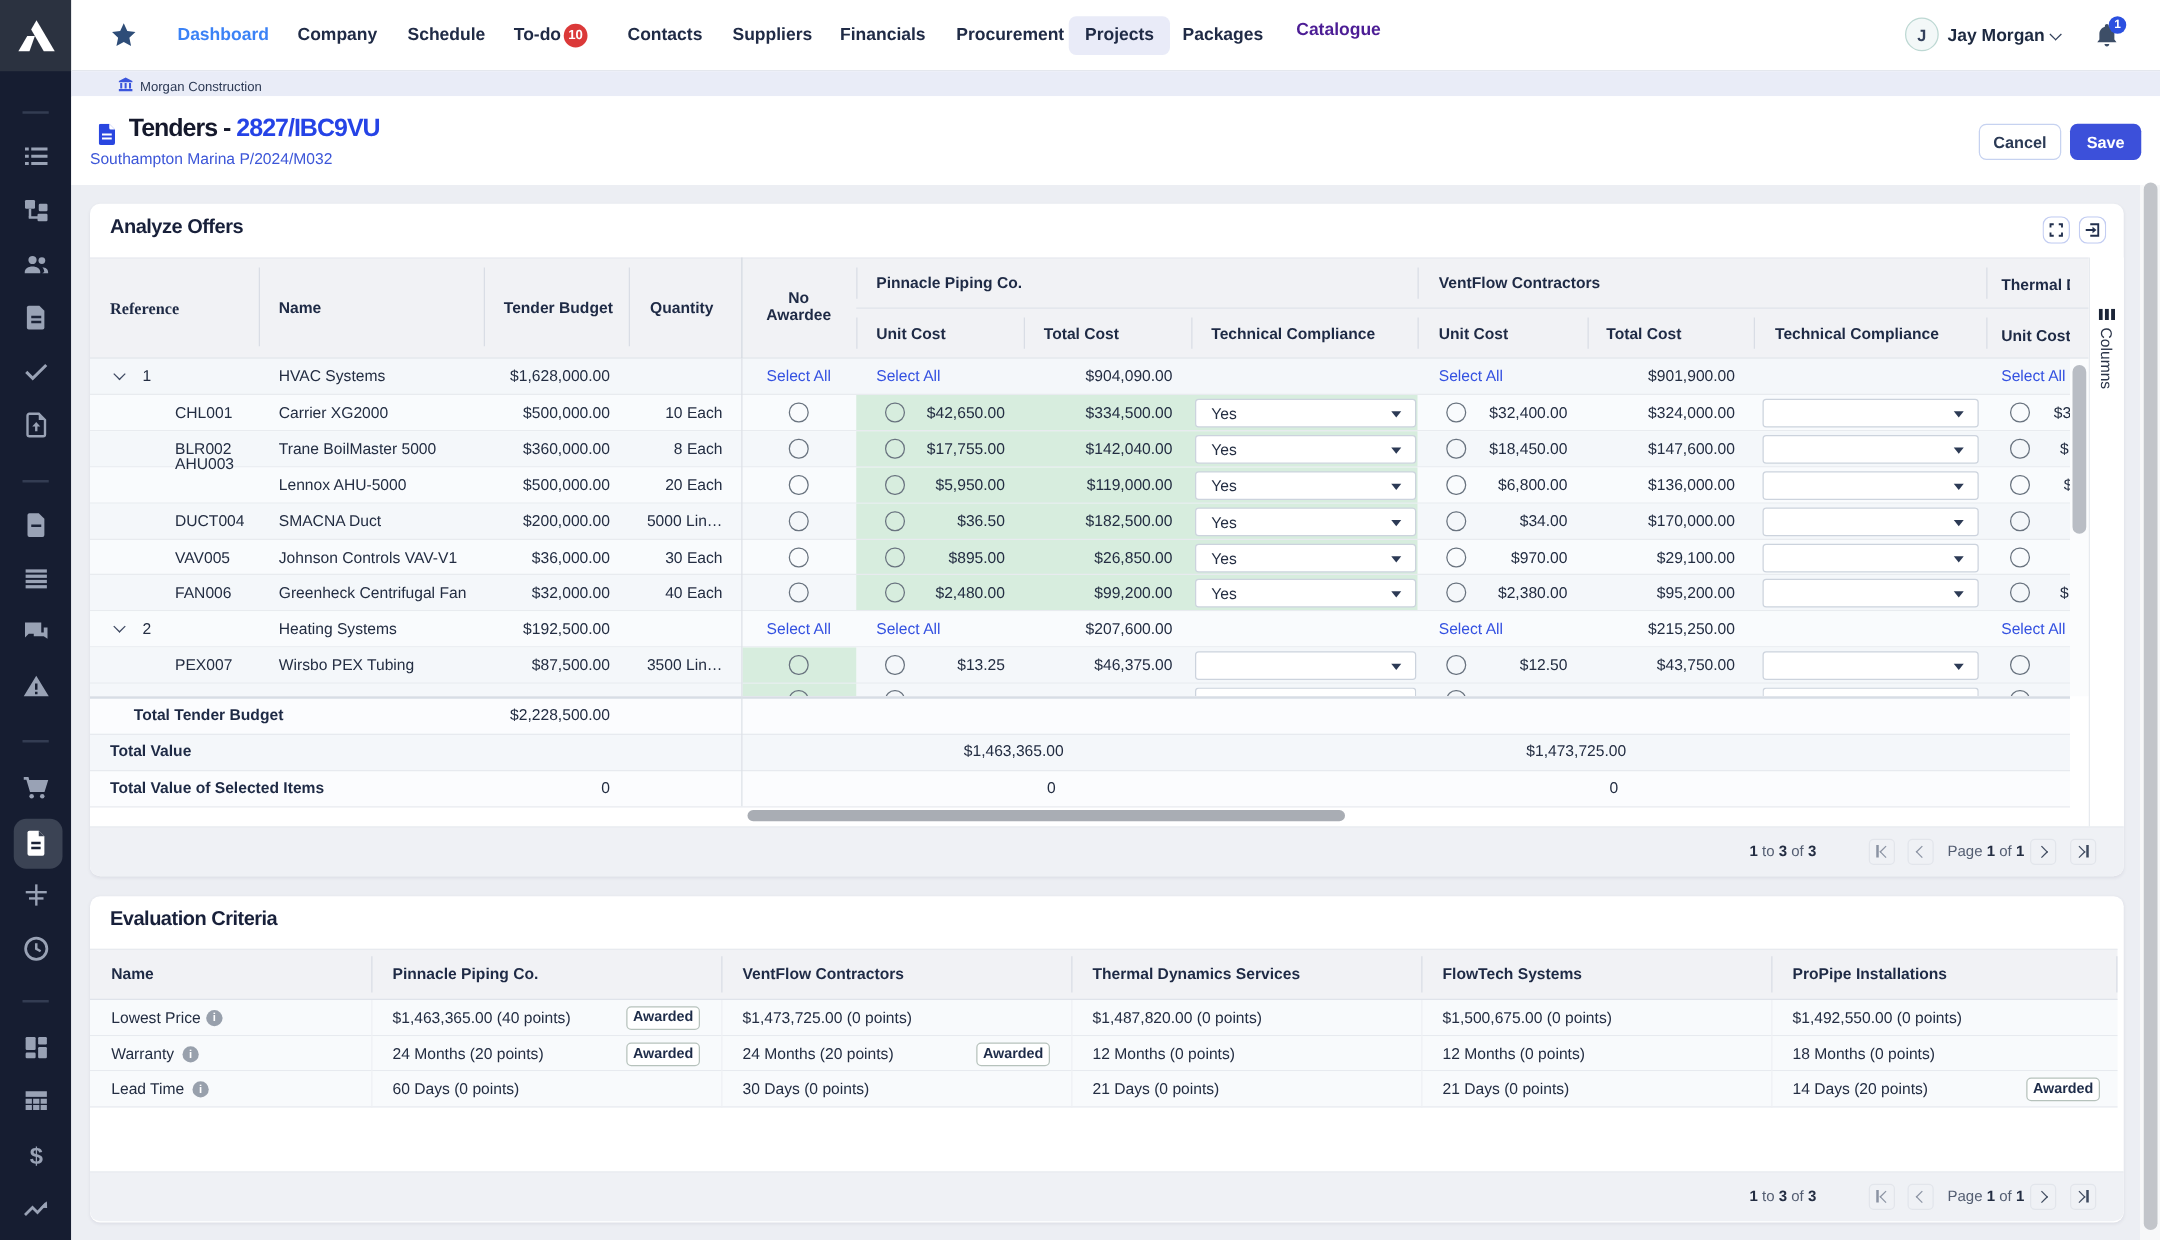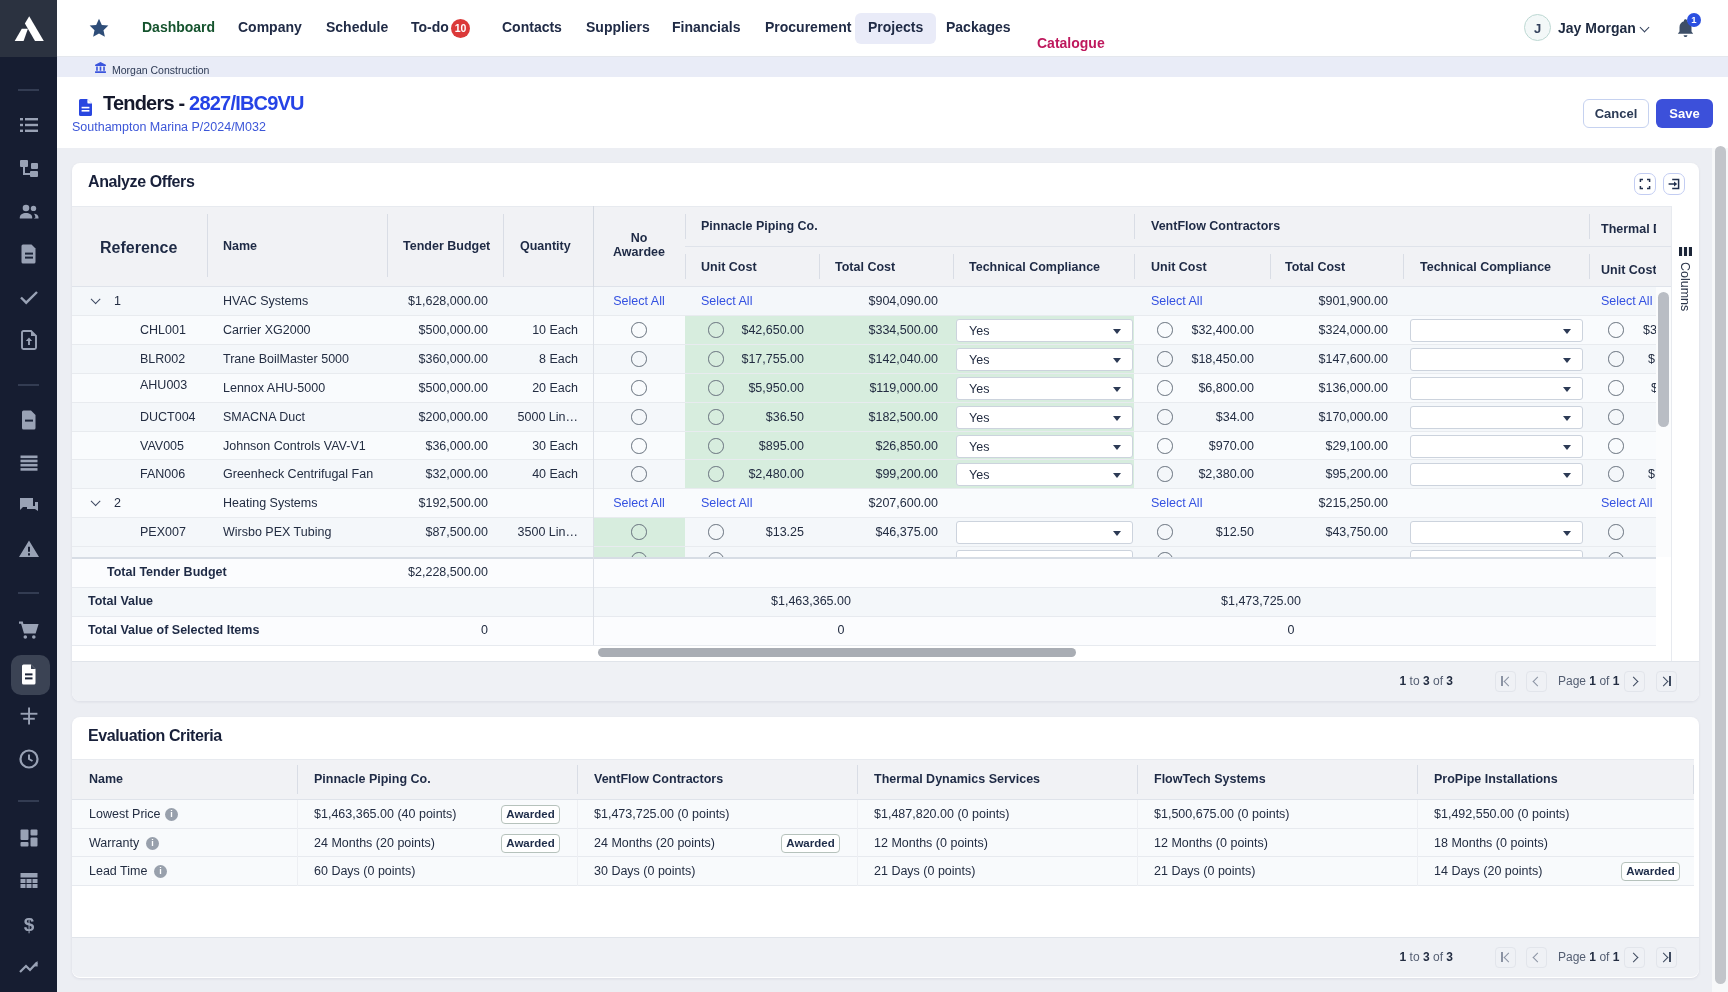--- a/index.html
+++ b/index.html
@@ -144,33 +144,33 @@
     <text x="12" y="19" font-size="19" font-weight="bold" text-anchor="middle" fill="#99a2b5" font-family="Liberation Sans">$</text>
   </svg>
 <svg class="abs" style="left:17px;top:955px" width="24" height="24" viewBox="0 0 24 24">
     <path fill="none" stroke="#99a2b5" stroke-width="2.2" d="M3 17l6-6 4 4 7-7.5"></path>
     <path fill="#99a2b5" d="M20.5 6l.2 5.4-5.4-.2z"></path>
   </svg>
 <div class="abs" style="left:57px;top:0;width:1671px;height:57px;background:#fff;border-bottom:1px solid #e4e7ed;"></div>
 <svg class="abs" style="left:88px;top:17px" width="22" height="22" viewBox="0 0 24 24">
     <path fill="#2e4d78" d="M12 1.8l3.1 6.8 7.1.8-5.3 5 1.5 7.2L12 18l-6.4 3.6 1.5-7.2-5.3-5 7.1-.8z"></path>
   </svg>
-<div class="t" style="left:142px;top:20px;font-size:14px;font-weight:700;color:#14532d;">Dashboard</div>
+<div class="t" style="left:142px;top:20px;font-size:14px;font-weight:700;color:#3b82f6;">Dashboard</div>
 <div class="t" style="left:238px;top:20px;font-size:14px;font-weight:700;color:#202b46;">Company</div>
 <div class="t" style="left:326px;top:20px;font-size:14px;font-weight:700;color:#202b46;">Schedule</div>
 <div class="t" style="left:411px;top:20px;font-size:14px;font-weight:700;color:#202b46;text-align:right;">To-do</div>
 <div class="t" style="left:502px;top:20px;font-size:14px;font-weight:700;color:#202b46;">Contacts</div>
 <div class="t" style="left:586px;top:20px;font-size:14px;font-weight:700;color:#202b46;">Suppliers</div>
 <div class="t" style="left:672px;top:20px;font-size:14px;font-weight:700;color:#202b46;">Financials</div>
 <div class="t" style="left:765px;top:20px;font-size:14px;font-weight:700;color:#202b46;">Procurement</div>
 <div class="abs" style="left:451px;top:19px;width:19px;height:19px;border-radius:50%;background:#db3939;color:#fff;font-size:10.5px;font-weight:700;text-align:center;line-height:19px;">10</div>
 <div class="abs" style="left:855px;top:13px;width:81px;height:31px;background:#e9ebf8;border-radius:6px;"></div>
 <div class="t" style="left:868px;top:20px;font-size:14px;font-weight:700;color:#202b46;">Projects</div>
 <div class="t" style="left:946px;top:20px;font-size:14px;font-weight:700;color:#202b46;">Packages</div>
-<div class="t" style="left:1037px;top:36px;font-size:14px;font-weight:700;color:#be185d;">Catalogue</div>
+<div class="t" style="left:1037px;top:16px;font-size:14px;font-weight:700;color:#4c1d95;">Catalogue</div>
 <div class="abs" style="left:1524px;top:14px;width:27px;height:27px;border-radius:50%;background:#f3f8f8;border:1px solid #bdd8d3;color:#33415c;font-size:13px;font-weight:600;text-align:center;line-height:27px;">J</div>
 <div class="t" style="left:1558px;top:21px;font-size:14px;font-weight:700;color:#1d2940;">Jay Morgan</div>
 <div class="chev" style="left:1641px;top:24px;border-color:#33415c;"></div>
 <svg class="abs" style="left:1676px;top:18px" width="19" height="20" viewBox="0 0 19 20">
 <path fill="#3d4e67" d="M9.5 1.2c.9 0 1.6.7 1.6 1.6v.5c2.6.7 4.4 3 4.4 5.9v4.3l1.7 2.2H1.8l1.7-2.2V9.2c0-2.9 1.8-5.2 4.4-5.9v-.5c0-.9.7-1.6 1.6-1.6z"></path>
 <path fill="#3d4e67" d="M7.6 17.2h3.8c0 1.1-.8 1.9-1.9 1.9s-1.9-.8-1.9-1.9z"></path>
   </svg>
 <div class="abs" style="left:1687px;top:13px;width:14px;height:14px;border-radius:50%;background:#2b50e0;color:#fff;font-size:9.5px;font-weight:700;text-align:center;line-height:14px;">1</div>
 <div class="abs" style="left:57px;top:57px;width:1671px;height:20px;background:#e9ecf7;"></div>
 <svg class="abs" style="left:94px;top:61px" width="13" height="13" viewBox="0 0 24 24">
@@ -215,21 +215,21 @@
 <div class="vline" style="left:1134px;top:254px;height:25px;"></div>
 <div class="vline" style="left:1270px;top:254px;height:25px;"></div>
 <div class="vline" style="left:1403px;top:254px;height:25px;"></div>
 <div class="vline" style="left:1589px;top:254px;height:25px;"></div>
 <div class="vline" style="left:685px;top:254px;height:25px;"></div>
 <div class="vline" style="left:207px;top:214px;height:63px;"></div>
 <div class="vline" style="left:387px;top:214px;height:63px;"></div>
 <div class="vline" style="left:503px;top:214px;height:63px;"></div>
 <div class="vline" style="left:593px;top:206px;height:81px;background:#d4d9e1;"></div>
 <div class="hline" style="left:685px;top:246px;width:986px;background:#dfe3ea;"></div>
-<div style="position:absolute;font-size:16px;font-weight:700;color:#1e2a45;white-space:nowrap;left:100px;top:239px;">Reference</div>
+<div style="position:absolute;font-size:13px;font-weight:700;color:#1e2a45;white-space:nowrap;left:88px;top:239px;font-family:Liberation Serif, serif;">Reference</div>
 <div style="position:absolute;font-size:12.5px;font-weight:700;color:#1e2a45;white-space:nowrap;left:223px;top:239px;">Name</div>
 <div style="position:absolute;font-size:12.5px;font-weight:700;color:#1e2a45;white-space:nowrap;left:403px;top:239px;">Tender Budget</div>
 <div style="position:absolute;font-size:12.5px;font-weight:700;color:#1e2a45;white-space:nowrap;left:520px;top:239px;">Quantity</div>
 <div style="position:absolute;font-size:12.5px;font-weight:700;color:#1e2a45;white-space:nowrap;left:593px;width:92px;top:231px;text-align:center;">No<br>Awardee</div>
 <div style="position:absolute;font-size:12.5px;font-weight:700;color:#1e2a45;white-space:nowrap;left:701px;top:219px;">Pinnacle Piping Co.</div>
 <div style="position:absolute;font-size:12.5px;font-weight:700;color:#1e2a45;white-space:nowrap;left:1151px;top:219px;">VentFlow Contractors</div>
 <div class="abs" style="left:1601px;top:219px;width:55px;overflow:hidden;"><span style="font-size:12.5px;font-weight:700;color:#1e2a45;white-space:nowrap;">Thermal Dynamics</span></div>
 <div style="position:absolute;font-size:12.5px;font-weight:700;color:#1e2a45;white-space:nowrap;left:701px;top:260px;">Unit Cost</div>
 <div style="position:absolute;font-size:12.5px;font-weight:700;color:#1e2a45;white-space:nowrap;left:835px;top:260px;">Total Cost</div>
 <div style="position:absolute;font-size:12.5px;font-weight:700;color:#1e2a45;white-space:nowrap;left:969px;top:260px;">Technical Compliance</div>
@@ -292,21 +292,21 @@
 <div class="t" style="right:402px;top:352px;">$18,450.00</div>
 <div class="t" style="right:268px;top:352px;">$147,600.00</div>
 <div class="sel" style="left:1410px;top:347.5px;width:173px;">
       <span class="car"></span>
     </div>
 <div class="radio" style="left:1608.25px;top:351.25px;"></div>
 <div class="t" style="left:1648px;top:352px;">$</div>
 <div class="abs" style="left:72px;top:374px;width:1584px;height:29px;background:#f9fbfd;"></div>
 <div class="abs" style="left:685px;top:374px;width:449px;height:29px;background:#d7edde;"></div>
 <div class="hline" style="left:72px;top:402px;width:1584px;background:#e8ebef;"></div>
-<div class="t" style="left:140px;top:378px;text-align:center;">AHU003</div>
+<div class="t" style="left:140px;top:364px;text-align:center;">AHU003</div>
 <div class="t" style="left:223px;top:381px;">Lennox AHU-5000</div>
 <div class="t" style="right:1168px;top:381px;">$500,000.00</div>
 <div class="t" style="right:1078px;top:381px;">20 Each</div>
 <div class="radio" style="left:631.25px;top:380.25px;"></div>
 <div class="radio" style="left:708.25px;top:380.25px;"></div>
 <div class="t" style="right:852px;top:381px;">$5,950.00</div>
 <div class="t" style="right:718px;top:381px;">$119,000.00</div>
 <div class="sel" style="left:956px;top:376.5px;width:177px;">
       <span class="car"></span>
       <span class="yes">Yes</span>

